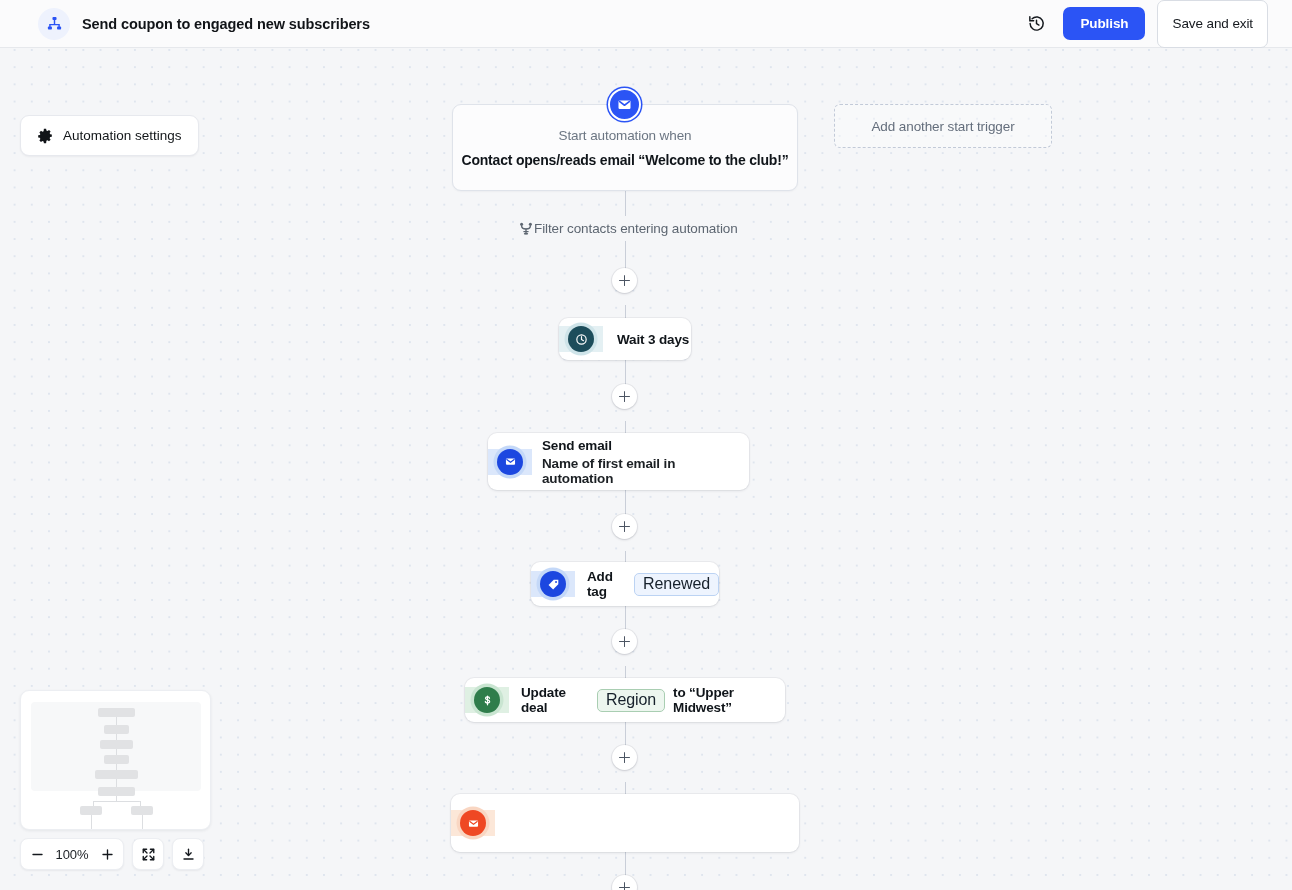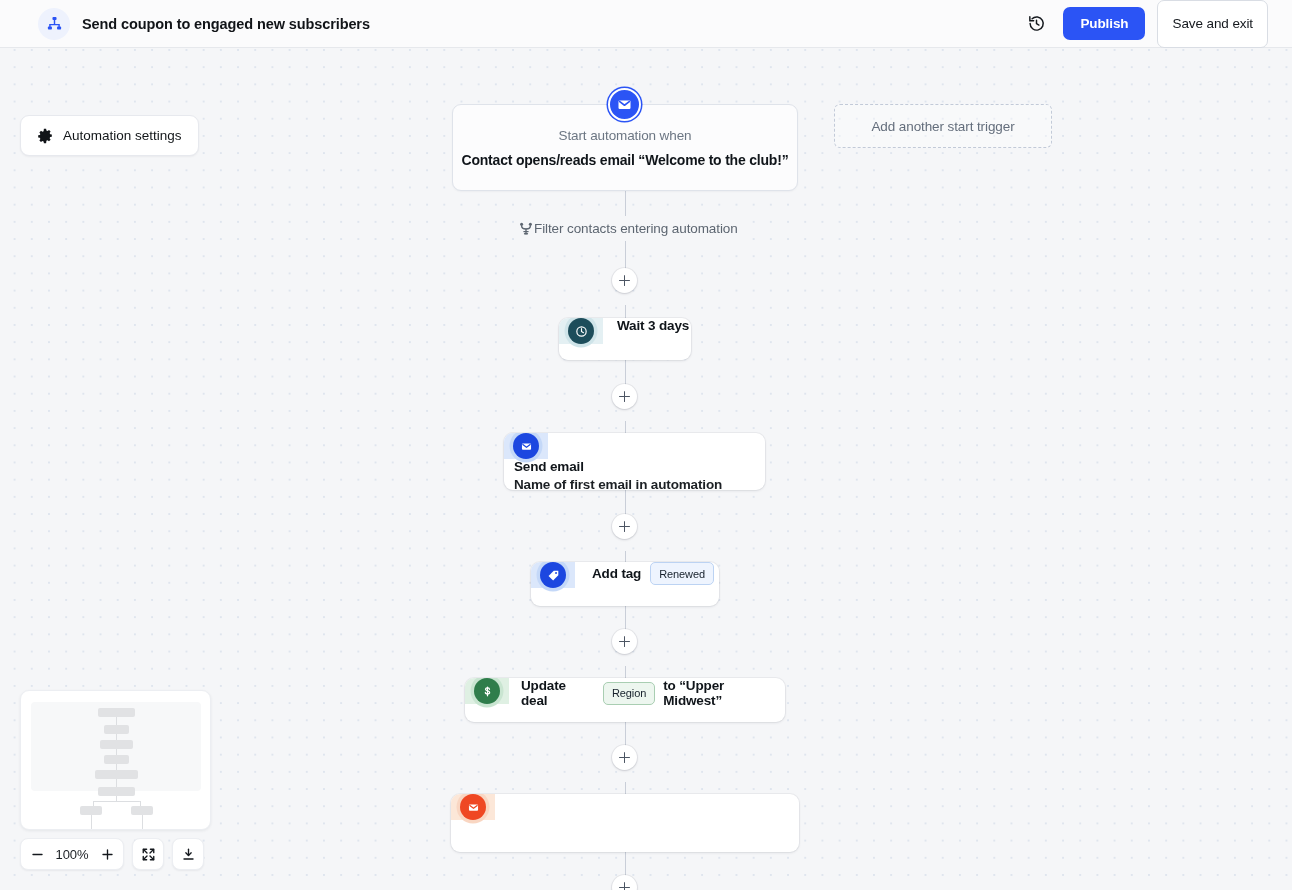--- a/index.html
+++ b/index.html
@@ -87,21 +87,21 @@
   .vline {
     position: absolute; left: 624.5px; width: 1px;
     background: #c9ced8;
   }
 
   .node-card {
     position: absolute;
     background: #fff;
     border-radius: 9px;
     box-shadow: 0 1px 3px rgba(16,24,40,.09), 0 0 0 1px rgba(16,24,40,.045);
-    display: flex; align-items: flex-start; overflow: hidden;
+    display: flex; align-items: center; overflow: hidden;
     cursor: pointer;
   }
   .node-iconpane {
     width: 44px; flex: none;
     display: flex; align-items: center; justify-content: center;
   }
   .node-body { flex: 1; display: flex; flex-direction: column; justify-content: center; }
   .node-title { font-size: 13.5px; font-weight: 700; color: #10151a; letter-spacing: -0.15px; }
   .node-sub { font-size: 13.5px; font-weight: 700; color: #1c2024; letter-spacing: -0.15px; margin-top: 3px; }
 
@@ -160,21 +160,21 @@
   .plus-btn::before, .plus-btn::after {
     content: ""; position: absolute; background: #4c5563; border-radius: 1px;
   }
   .plus-btn::before { width: 11px; height: 1.6px; }
   .plus-btn::after  { width: 1.6px; height: 11px; }
 
   .chip {
     display: inline-flex; align-items: center;
     height: 23px; padding: 0 8px;
     border-radius: 5px;
-    font-size: 11px; font-weight: 400; letter-spacing: -0.1px;
+    font-size: 16px; font-weight: 400; letter-spacing: -0.1px;
   }
   .chip-blue  { background: #eef4fe; border: 1px solid #bcd3f3; color: #16202b; }
   .chip-green { background: #edf6ef; border: 1px solid #a9ceb2; color: #16202b; }
 
   .icon-disc {
     width: 26px; height: 26px; border-radius: 50%;
     display: flex; align-items: center; justify-content: center;
     flex: none;
   }
 
@@ -286,21 +286,21 @@
           <circle cx="10" cy="10" r="7.2"></circle>
             <path d="M10 5.6V10l3 1.9"></path>
         </svg>
       </span>
     </div>
     <div class="node-body" style="padding-left:14px;">
       <div class="node-title">Wait 3 days</div>
     </div>
   </div>
 
-  <div class="node-card" style="left:504px;top:433px;width:261px;height:57px;flex-direction:column;">
+  <div class="node-card" style="left:488px;top:433px;width:261px;height:57px;">
     <div class="node-iconpane" style="background:#dbe7fb;">
       <span class="icon-disc" style="background:#1c47e0;box-shadow:0 0 0 3.5px #c4d8f8;">
         <svg width="13" height="13" viewBox="0 0 20 20" fill="none">
           <rect x="3" y="5.5" width="14" height="9.5" rx="1.4" fill="#fff"></rect>
           <path d="M3.8 6.5 10 11.2 16.2 6.5" stroke="#1c47e0" stroke-width="1.9" fill="none" stroke-linejoin="round"></path>
         </svg>
       </span>
     </div>
     <div class="node-body" style="padding-left:10px;">
       <div class="node-title">Send email</div>

